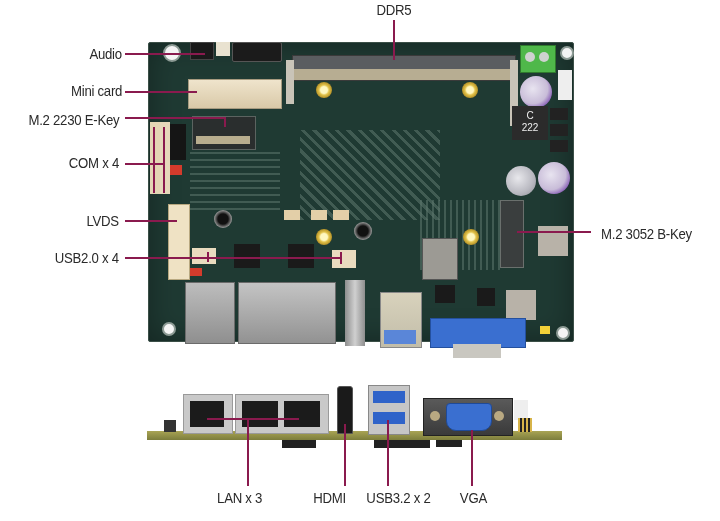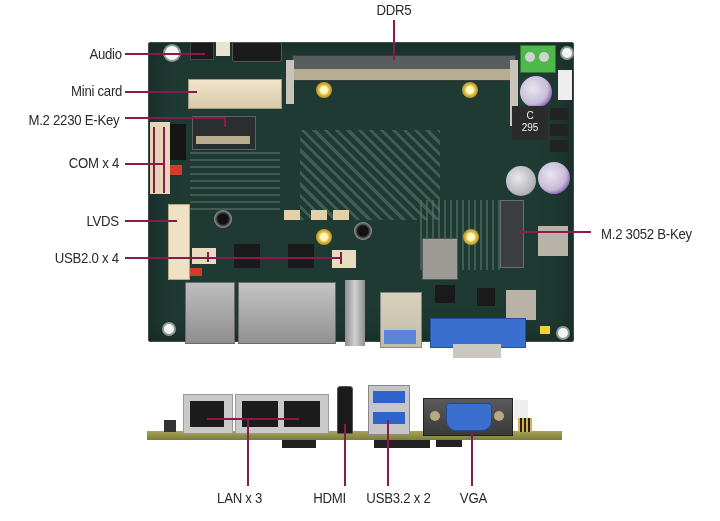--- a/index.html
+++ b/index.html
@@ -79,21 +79,21 @@
 <div class="comp" style="left:525px;top:52px;width:10px;height:10px;border-radius:50%;background:#cfd2d0;"></div>
 <div class="comp" style="left:539px;top:52px;width:10px;height:10px;border-radius:50%;background:#cfd2d0;"></div>
 <div class="comp" style="left:558px;top:70px;width:14px;height:30px;background:#eeeeee;"></div>
 
 <div class="cap purple" style="left:520px;top:76px;width:32px;height:32px;"></div>
 <div class="cap" style="left:506px;top:166px;width:30px;height:30px;"></div>
 <div class="cap purple" style="left:538px;top:162px;width:32px;height:32px;"></div>
 
 <div class="comp" style="left:512px;top:106px;width:36px;height:34px;background:#2b2b2b;color:#eeeeee;text-align:center;font-size:10px;line-height:12px;padding-top:4px;box-sizing:border-box;">
   <div>C</div>
-  <div>295</div>
+  <div>222</div>
 </div>
 <div class="comp" style="left:550px;top:108px;width:18px;height:12px;background:#222;"></div>
 <div class="comp" style="left:550px;top:124px;width:18px;height:12px;background:#222;"></div>
 <div class="comp" style="left:550px;top:140px;width:18px;height:12px;background:#222;"></div>
 
 <div class="comp" style="left:500px;top:200px;width:22px;height:66px;background:#3a3e3e;border:1px solid #6a706d;"></div>
 <div class="comp" style="left:538px;top:226px;width:30px;height:30px;background:#b8b2a8;"></div>
 <div class="comp" style="left:506px;top:290px;width:30px;height:30px;background:#b8b2a8;"></div>
 
 <div class="comp" style="left:422px;top:238px;width:34px;height:40px;background:#9c9a94;border:1px solid #555;"></div>

